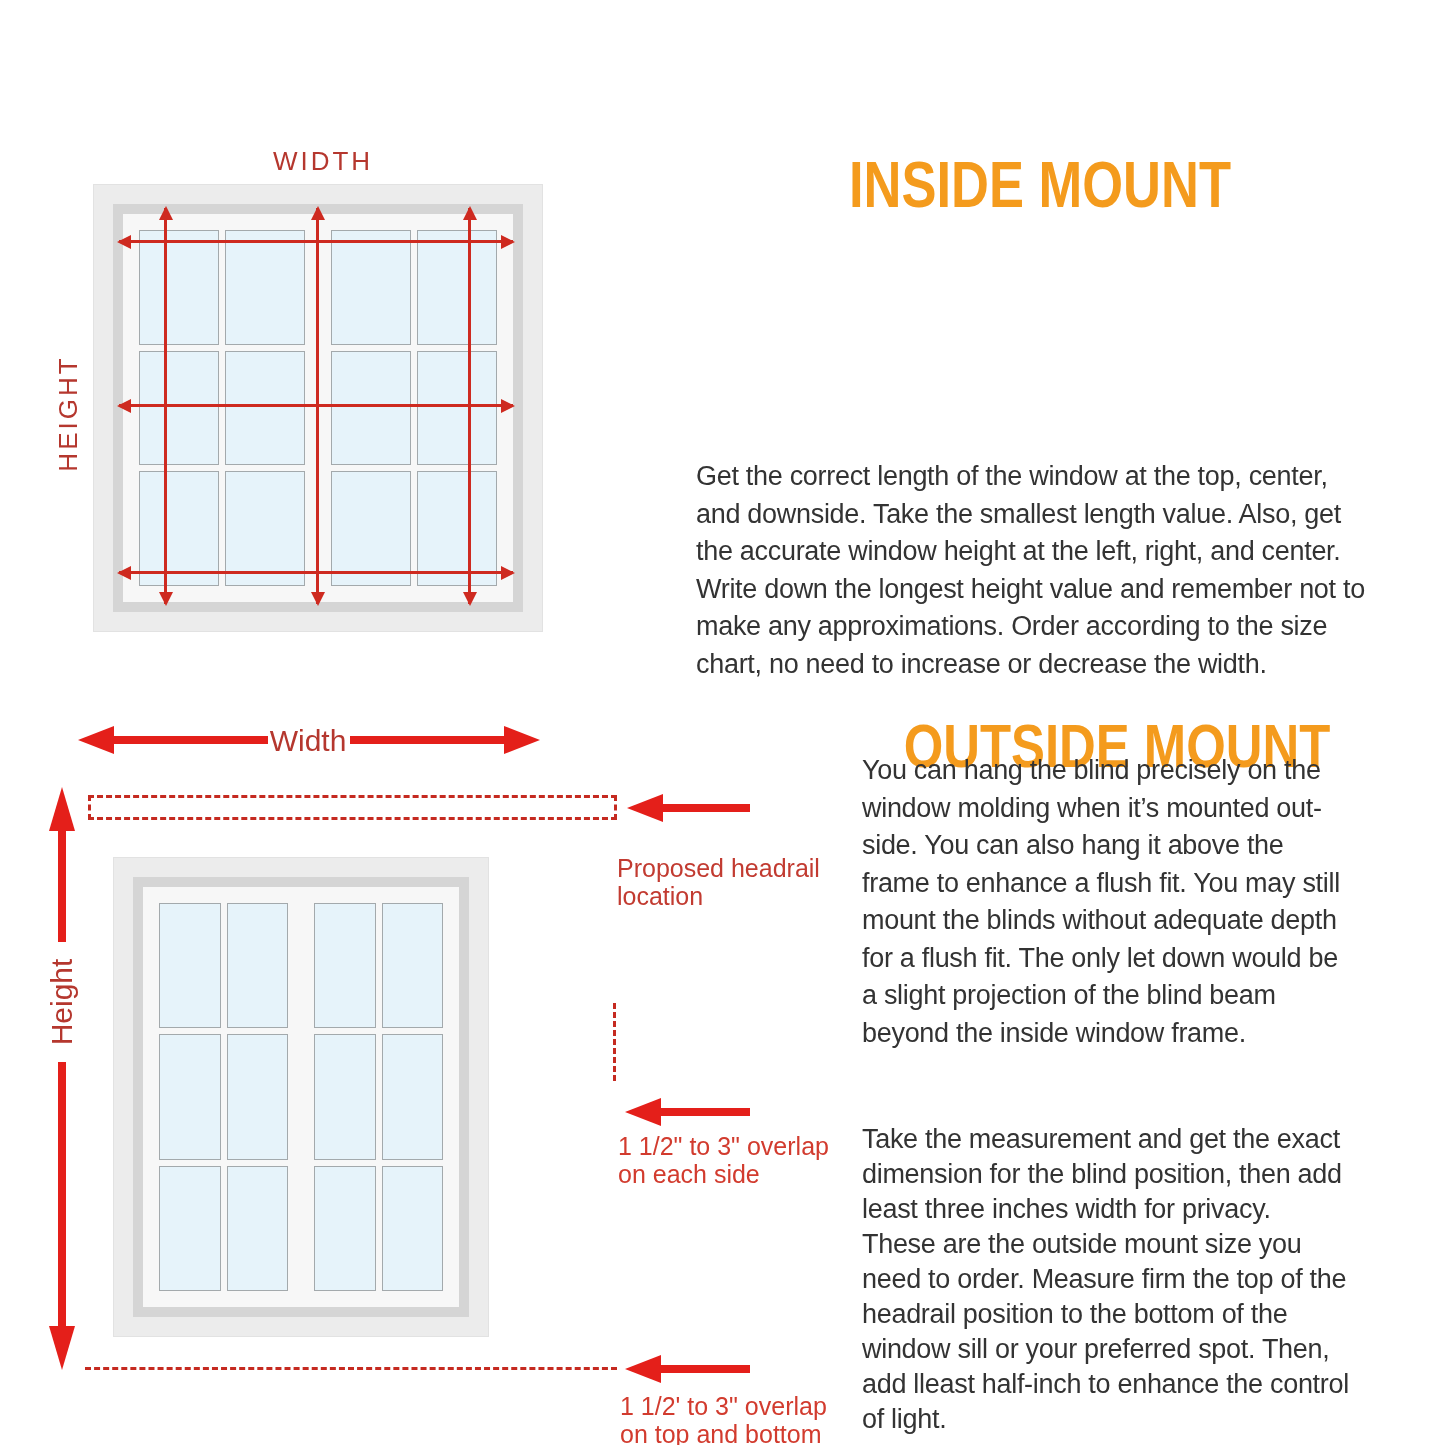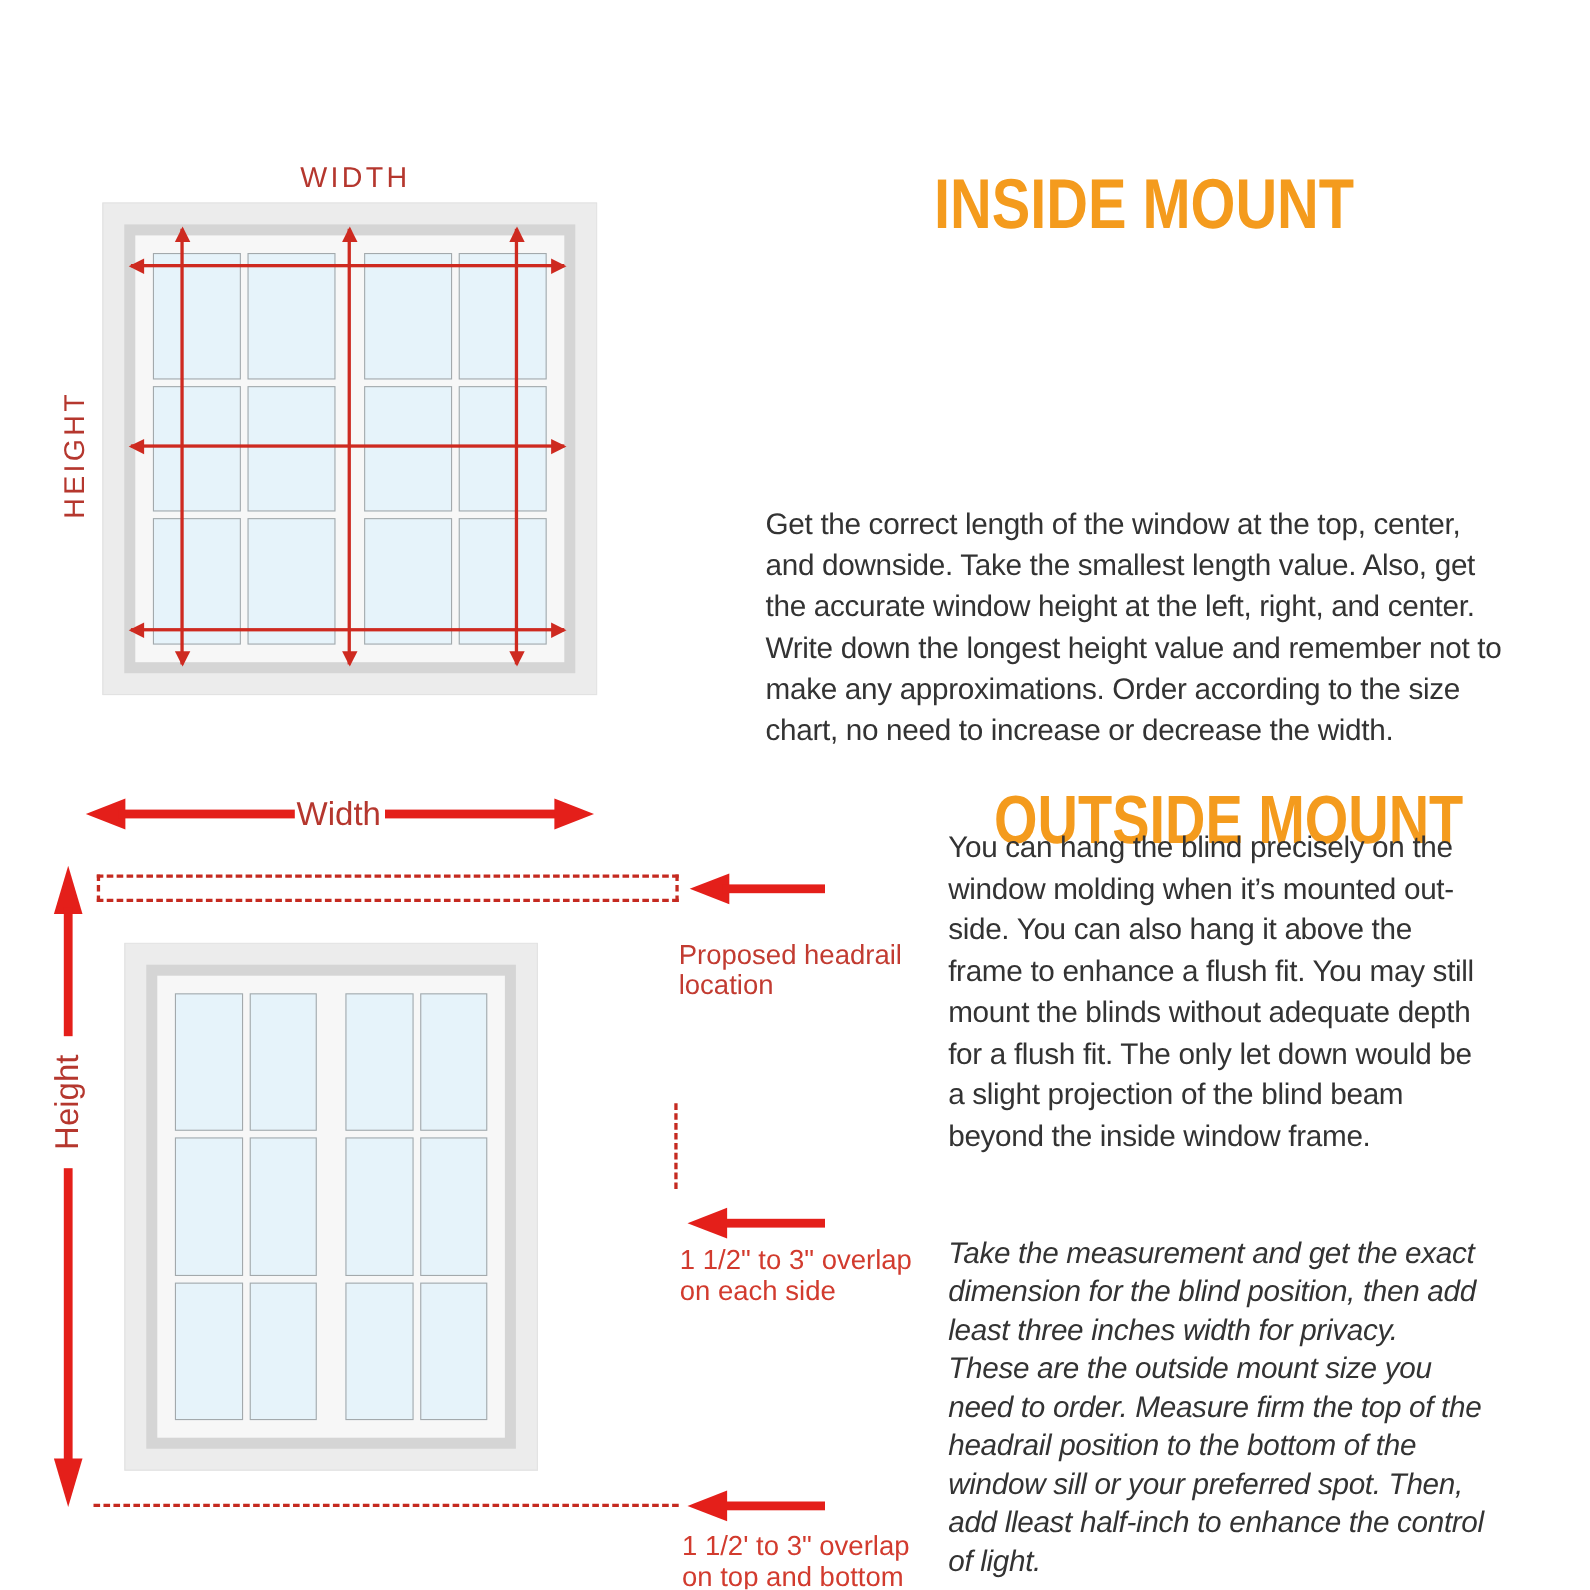--- a/index.html
+++ b/index.html
@@ -190,21 +190,21 @@
 
   <div class="mount-heading" style="left:777px;top:710px;width:680px;font-size:62px;">OUTSIDE MOUNT</div>
   <div class="para" style="left:862px;top:752px;width:570px;">You can hang the blind precisely on the
 window molding when it’s mounted out-
 side. You can also hang it above the
 frame to enhance a flush fit. You may still
 mount the blinds without adequate depth
 for a flush fit. The only let down would be
 a slight projection of the blind beam
 beyond the inside window frame.</div>
-  <div class="para" style="left:862px;top:1122px;width:570px;line-height:35px;font-style:italic;">Take the measurement and get the exact
+  <div class="para" style="left:862px;top:1122px;width:570px;line-height:35px;">Take the measurement and get the exact
 dimension for the blind position, then add
 least three inches width for privacy.
 These are the outside mount size you
 need to order. Measure firm the top of the
 headrail position to the bottom of the
 window sill or your preferred spot. Then,
 add lleast half-inch to enhance the control
 of light.</div>
 
 </div>

